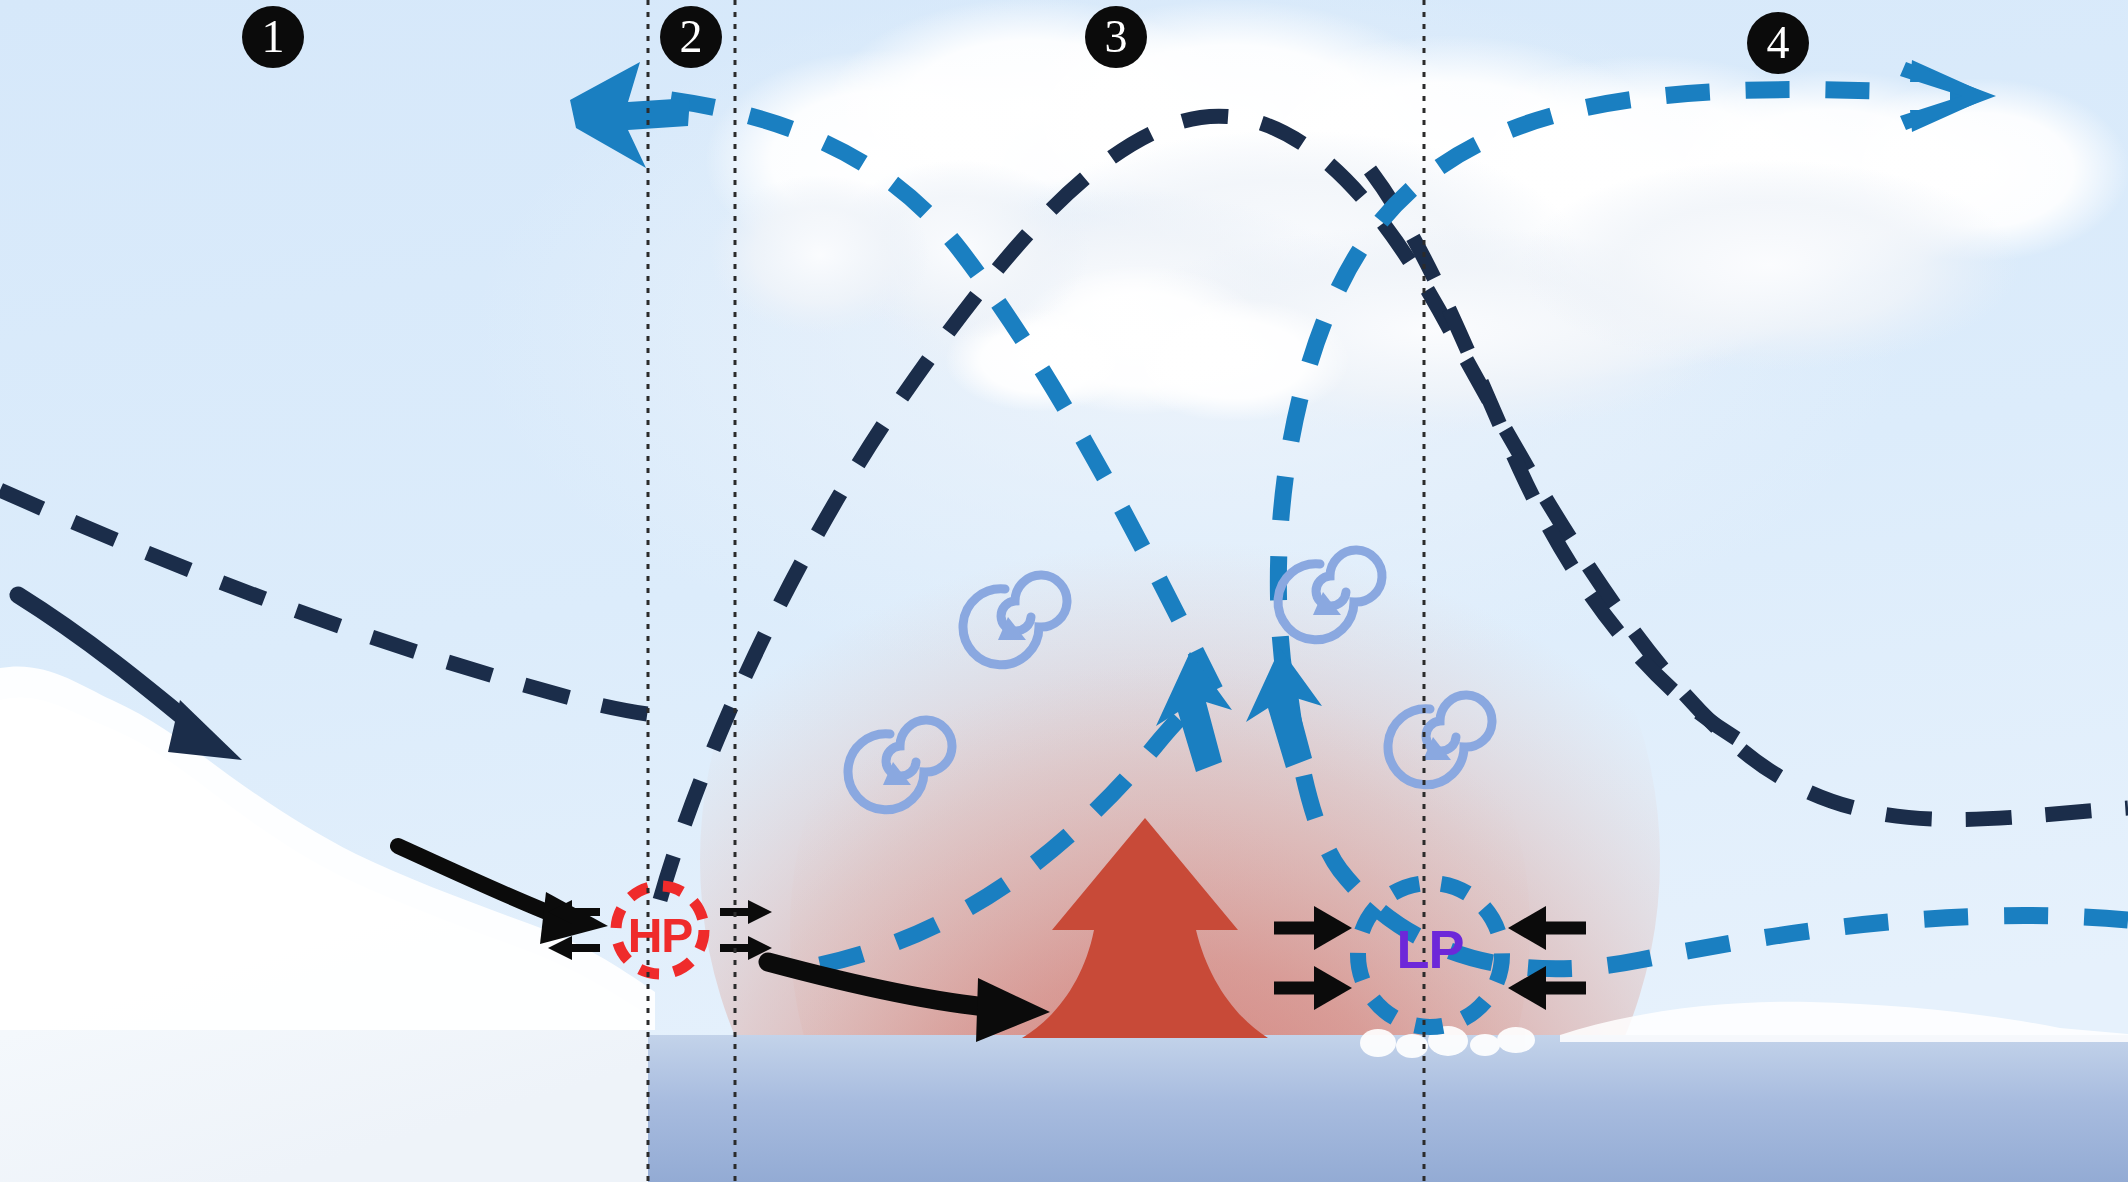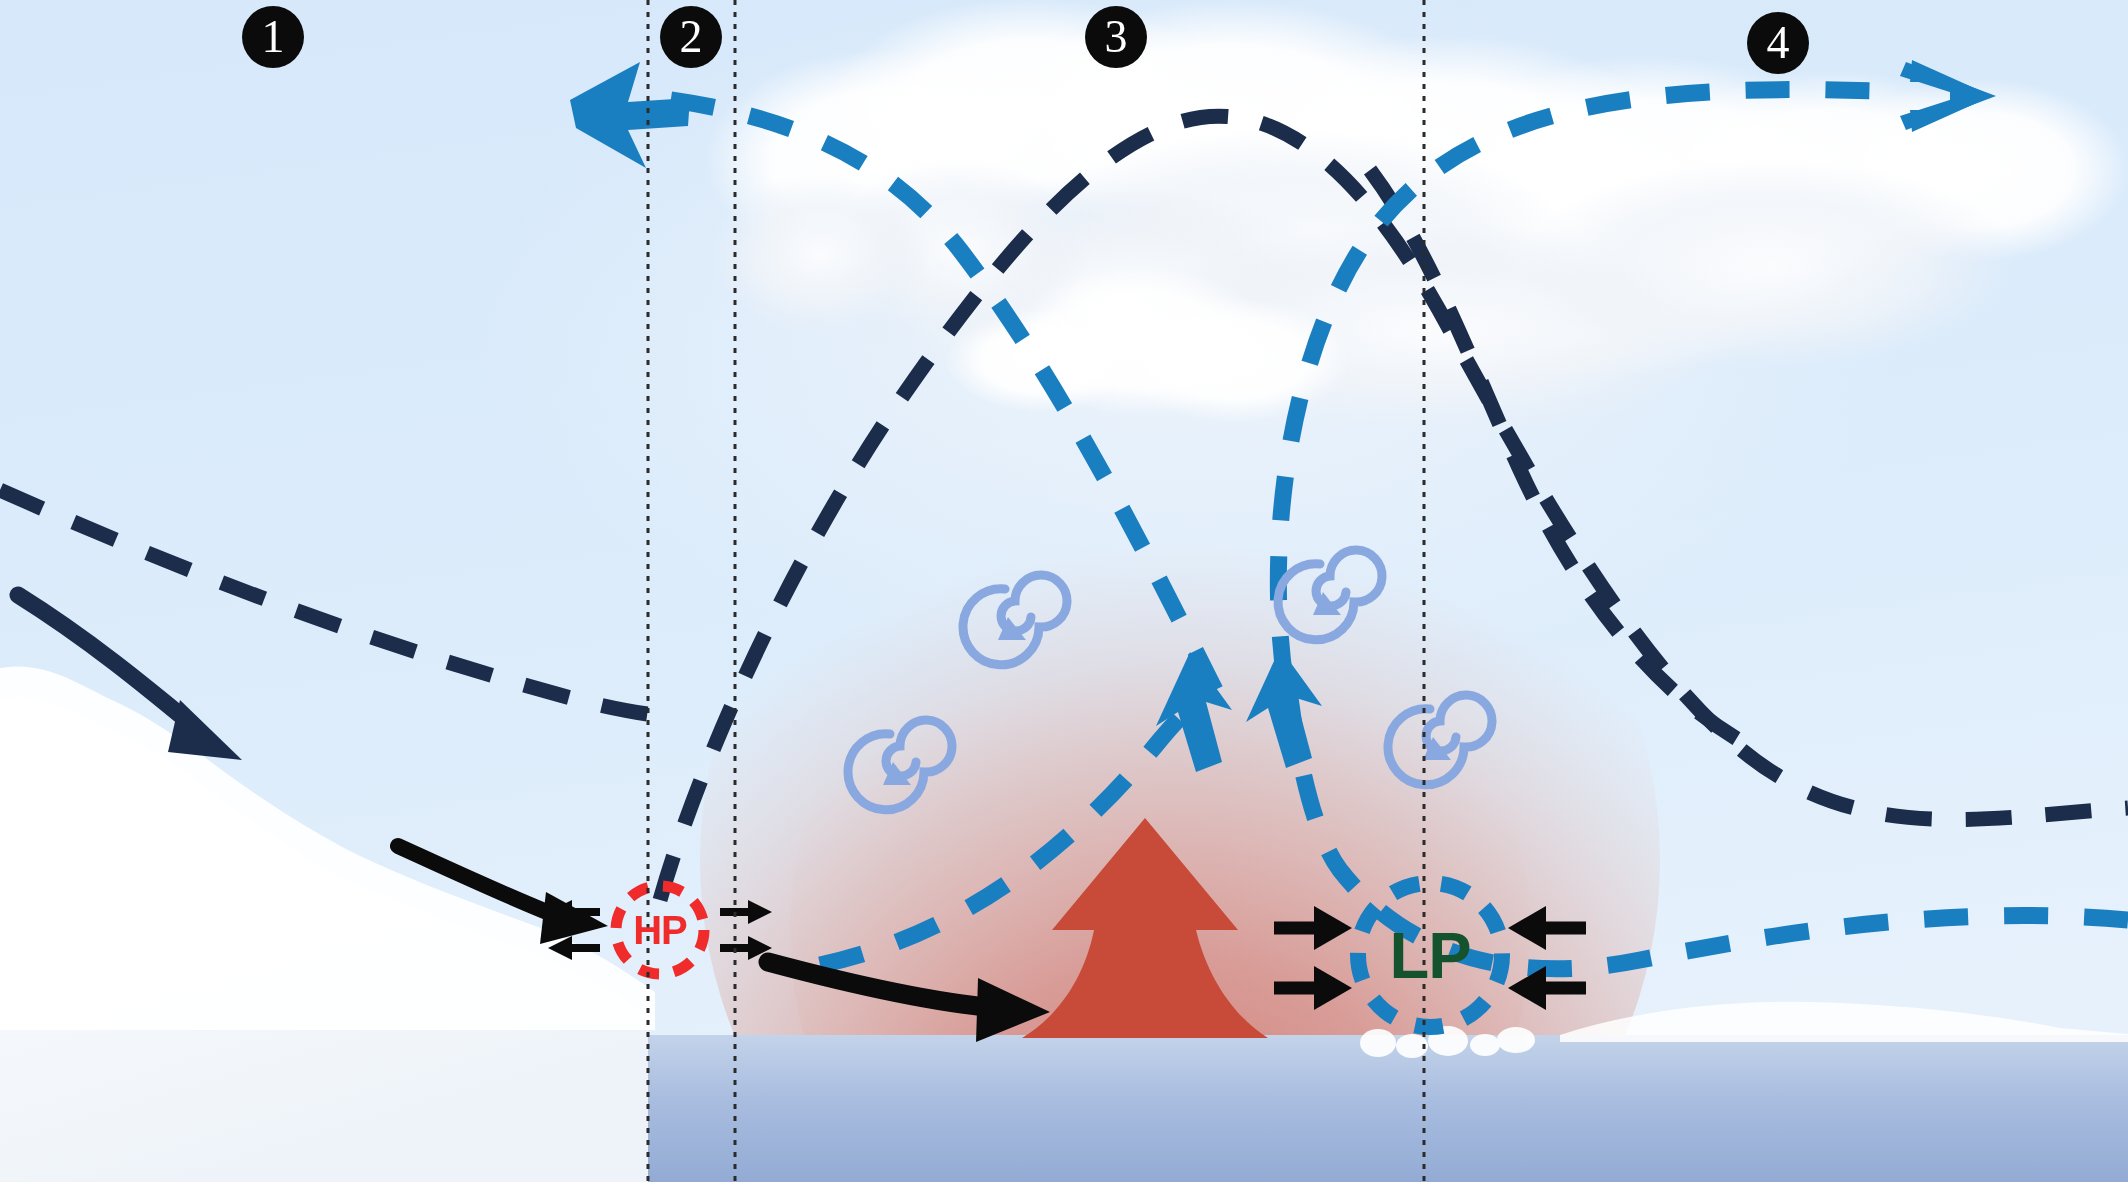--- a/index.html
+++ b/index.html
@@ -42,26 +42,26 @@
   }
   .pressure-label {
     position: absolute;
     font-family: "Liberation Sans", sans-serif;
     font-weight: 700;
     user-select: none;
     text-align: center;
   }
   #hp-label {
     color: #ef2b2b;
-    font-size: 40px;
+    font-size: 48px;
     letter-spacing: -1px;
   }
   #lp-label {
-    color: #14532d;
-    font-size: 65px;
+    color: #6d28d9;
+    font-size: 54px;
     letter-spacing: -1px;
   }
 </style>
 </head>
 <body>
 
 <div id="stage">
 
   <svg class="layer" viewBox="0 0 2128 1182">
     <defs>

